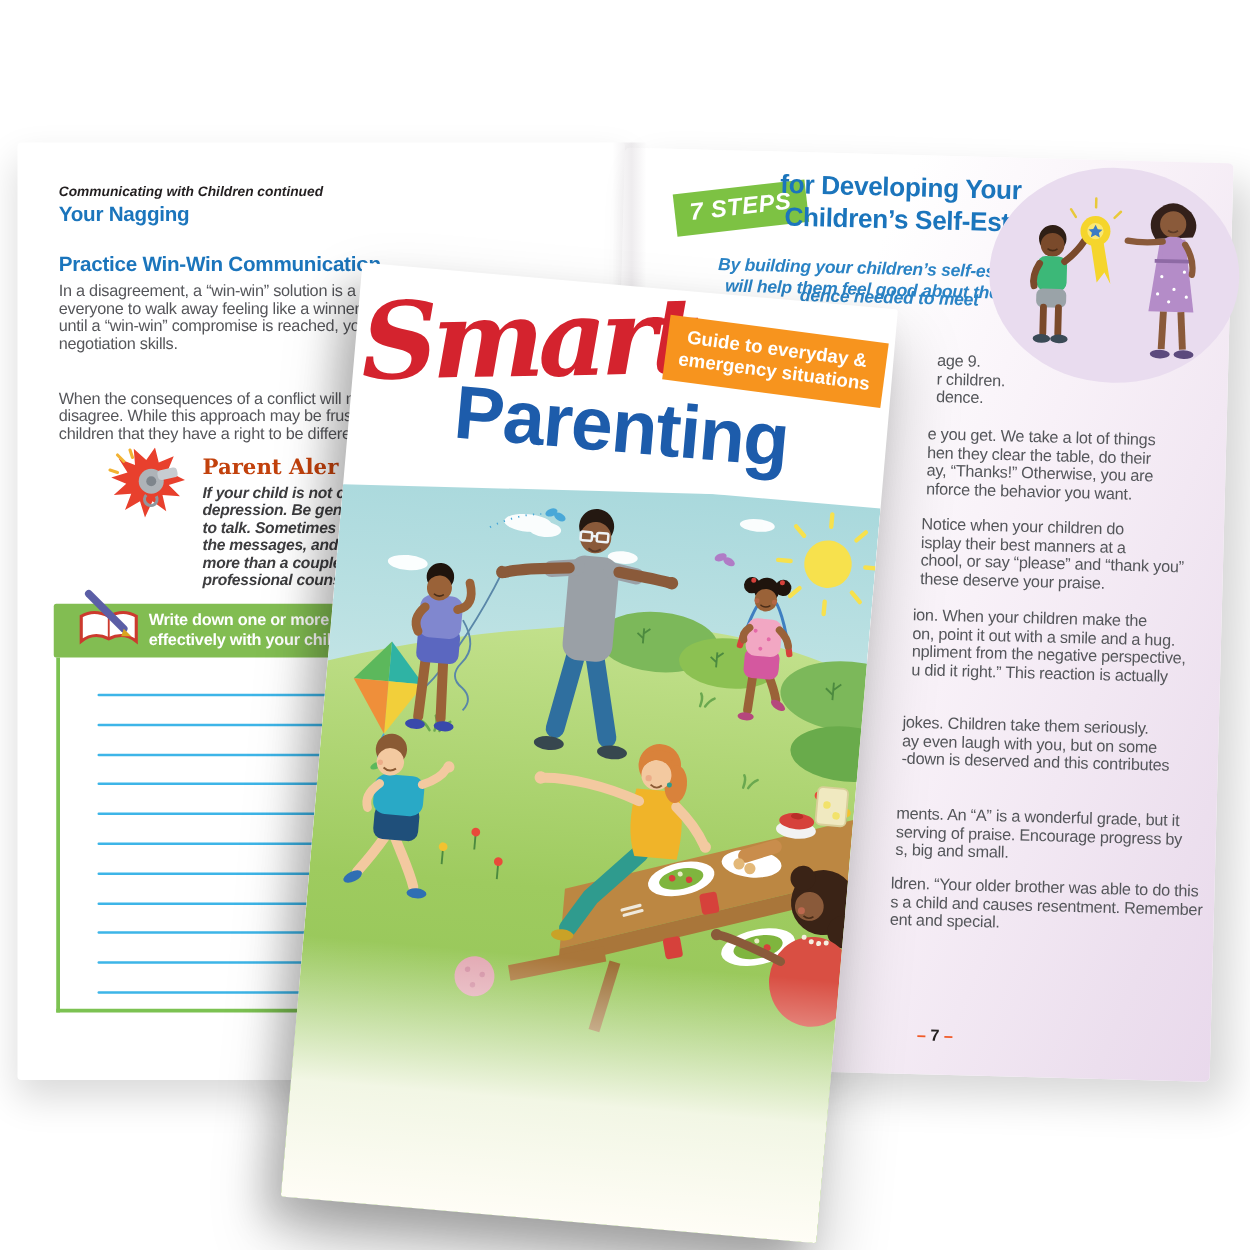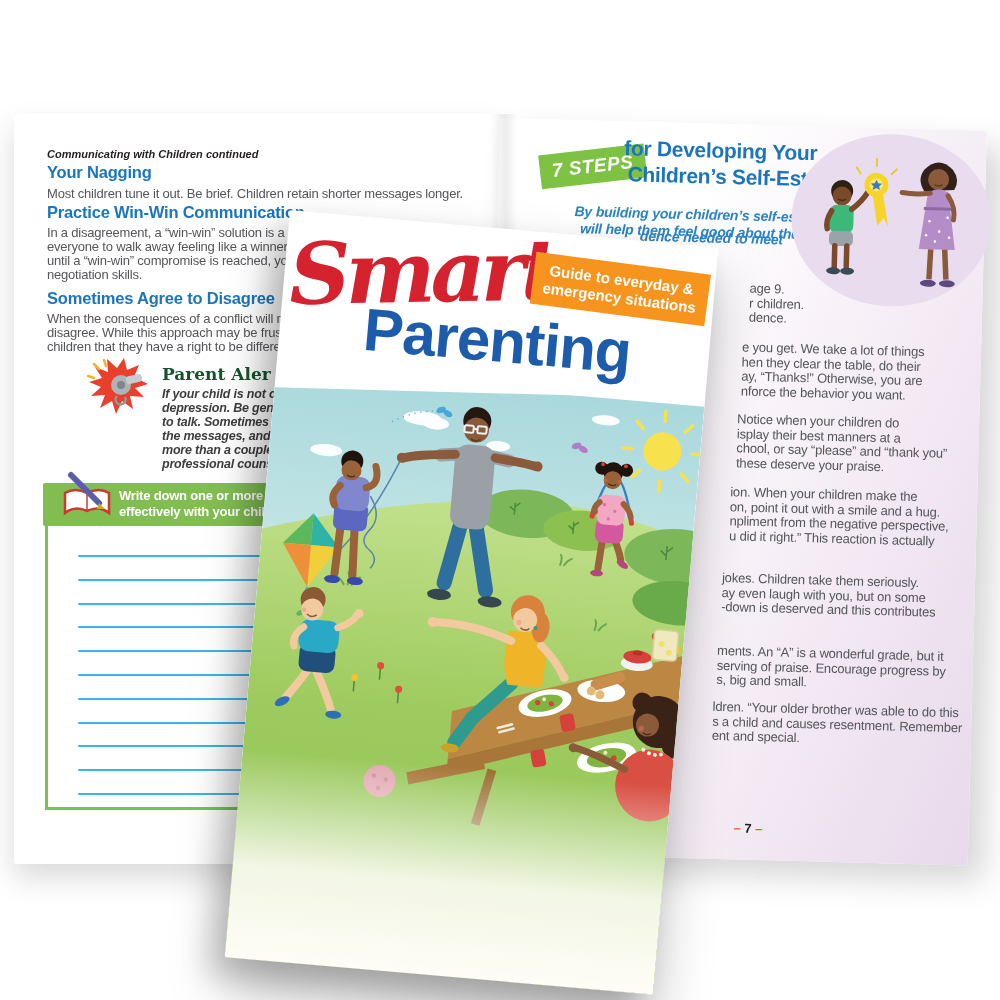--- a/index.html
+++ b/index.html
@@ -12,21 +12,21 @@
               transform:rotate(1.5deg);transform-origin:top left;
               background:linear-gradient(112deg,#ffffff 30%,#f8f1f8 55%,#ecdfee 88%,#e9d9ec 100%);
               box-shadow:16px 16px 32px rgba(0,0,0,.16);}
   #gutter{position:absolute;left:490px;top:66px;width:34px;height:120px;z-index:2;
           background:linear-gradient(to right,rgba(0,0,0,0) 0%,rgba(90,70,90,.10) 45%,rgba(0,0,0,0) 80%);}
   .tline{position:absolute;white-space:nowrap;}
   
   .kicker{font-style:italic;font-weight:bold;font-size:11px;color:#231f20;}
   .h-blue{font-weight:bold;font-size:16.5px;color:#1b75bc;letter-spacing:-.2px;}
   .body{font-size:13px;color:#55565a;letter-spacing:-.2px;}
-  .alert-h{font-family:"DejaVu Serif",serif;font-weight:bold;font-size:17px;color:#14532d;}
+  .alert-h{font-family:"DejaVu Serif",serif;font-weight:bold;font-size:17px;color:#c2410c;}
   .alert-t{font-style:italic;font-weight:bold;font-size:12.5px;color:#3d3d3f;letter-spacing:-.2px;}
   #banner{position:absolute;left:29px;top:369px;width:442px;height:43px;background:#82bd52;border-radius:2px;}
   .banner-t{color:#fff;font-weight:bold;font-size:13px;letter-spacing:-.2px;}
   #greenbox{position:absolute;left:31px;top:412px;width:442px;height:281px;
             border-left:3px solid #7cc252;border-bottom:3px solid #7cc252;}
   .rule{position:absolute;left:64px;width:368px;height:2px;background:#3db5e8;border-radius:1px;}
   
   #steps-badge{position:absolute;left:41px;top:29px;background:#7dc243;color:#fff;
                font-weight:bold;font-style:italic;font-size:19px;padding:6px 12px;
                transform:rotate(-8deg);letter-spacing:.5px;}
@@ -54,29 +54,27 @@
 </style>
 </head>
 <body>
 
 <div id="canvas">
 
   <div id="left-page" class="page">
     <div class="tline kicker" style="left:33px;top:34px">Communicating with Children continued</div>
 
     <div class="tline h-blue" style="left:33px;top:49px">Your Nagging</div>
-    <div class="tline body" style="left:33px;top:72px">Most children tune it out. Be brief. Children retain shorter messages longer.</div>
 
     <div class="tline h-blue" style="left:33px;top:89px">Practice Win-Win Communication</div>
     <div class="tline body" style="left:33px;top:111px">In a disagreement, a “win-win” solution is a heal</div>
     <div class="tline body" style="left:33px;top:125px">everyone to walk away feeling like a winner. By</div>
     <div class="tline body" style="left:33px;top:139px">until a “win-win” compromise is reached, you h</div>
     <div class="tline body" style="left:33px;top:153px">negotiation skills.</div>
 
-    <div class="tline h-blue" style="left:33px;top:175px">Sometimes Agree to Disagree</div>
     <div class="tline body" style="left:33px;top:197px">When the consequences of a conflict will not h</div>
     <div class="tline body" style="left:33px;top:211px">disagree. While this approach may be frustratin</div>
     <div class="tline body" style="left:33px;top:225px">children that they have a right to be different,</div>
 
     <svg class="abs" style="left:72px;top:244px" width="68" height="60" viewBox="0 0 68 60">
       <path d="M62,26 L49,30 L58,39 L44,38 L47,51 L36,43 L30,56 L26,43 L14,50 L19,37 L5,38 L15,29 L3,24 L16,20 L9,9 L22,14 L21,1 L31,10 L38,0 L41,12 L53,7 L48,19 Z" fill="#e8402d"></path>
       <g stroke="#f2b233" stroke-width="2.5" stroke-linecap="round">
         <line x1="8" y1="6" x2="13" y2="11"></line>
           <line x1="2" y1="18" x2="8" y2="20"></line>
           <line x1="18" y1="2" x2="20" y2="8"></line>

